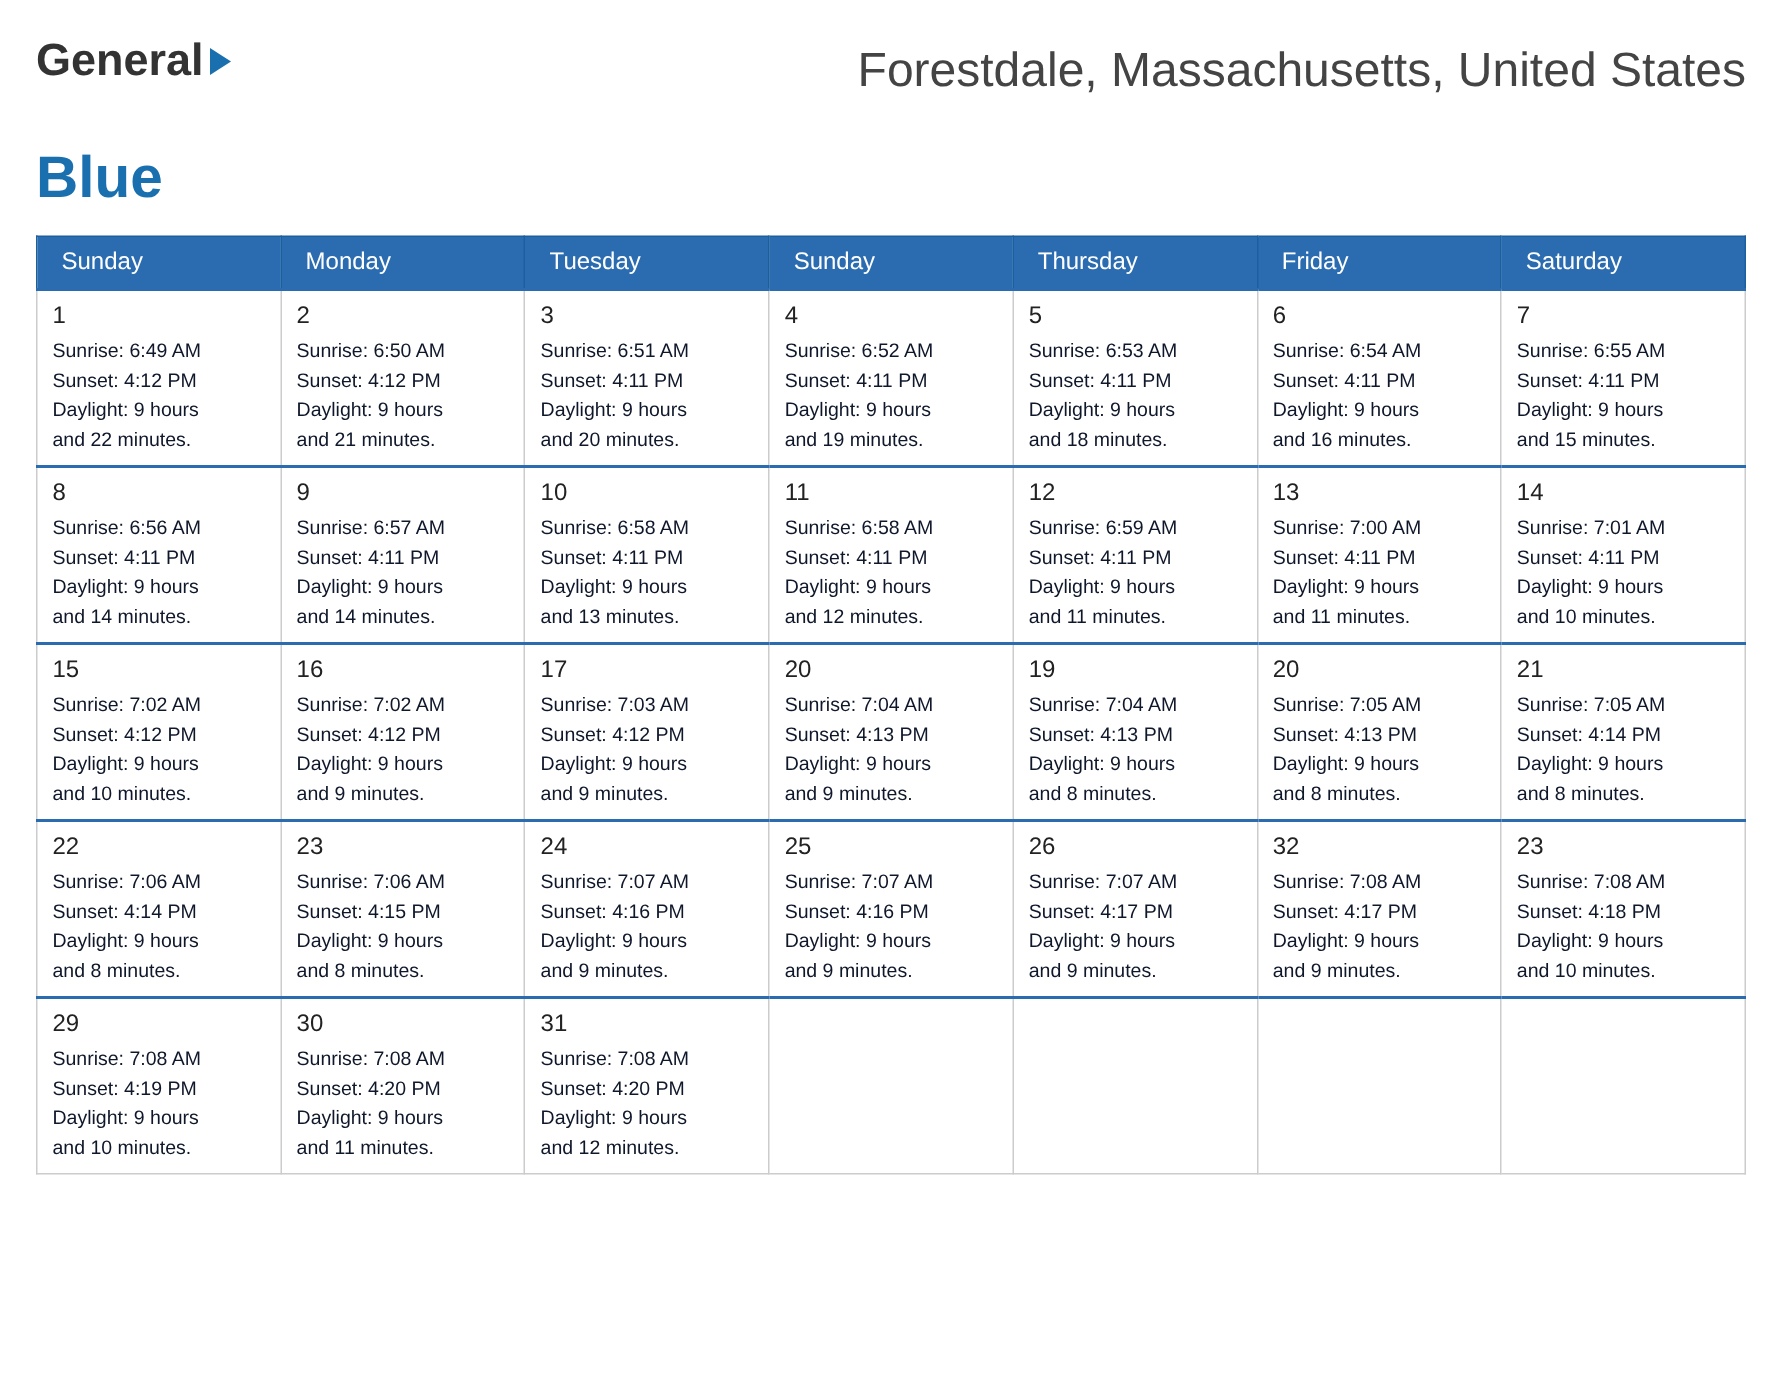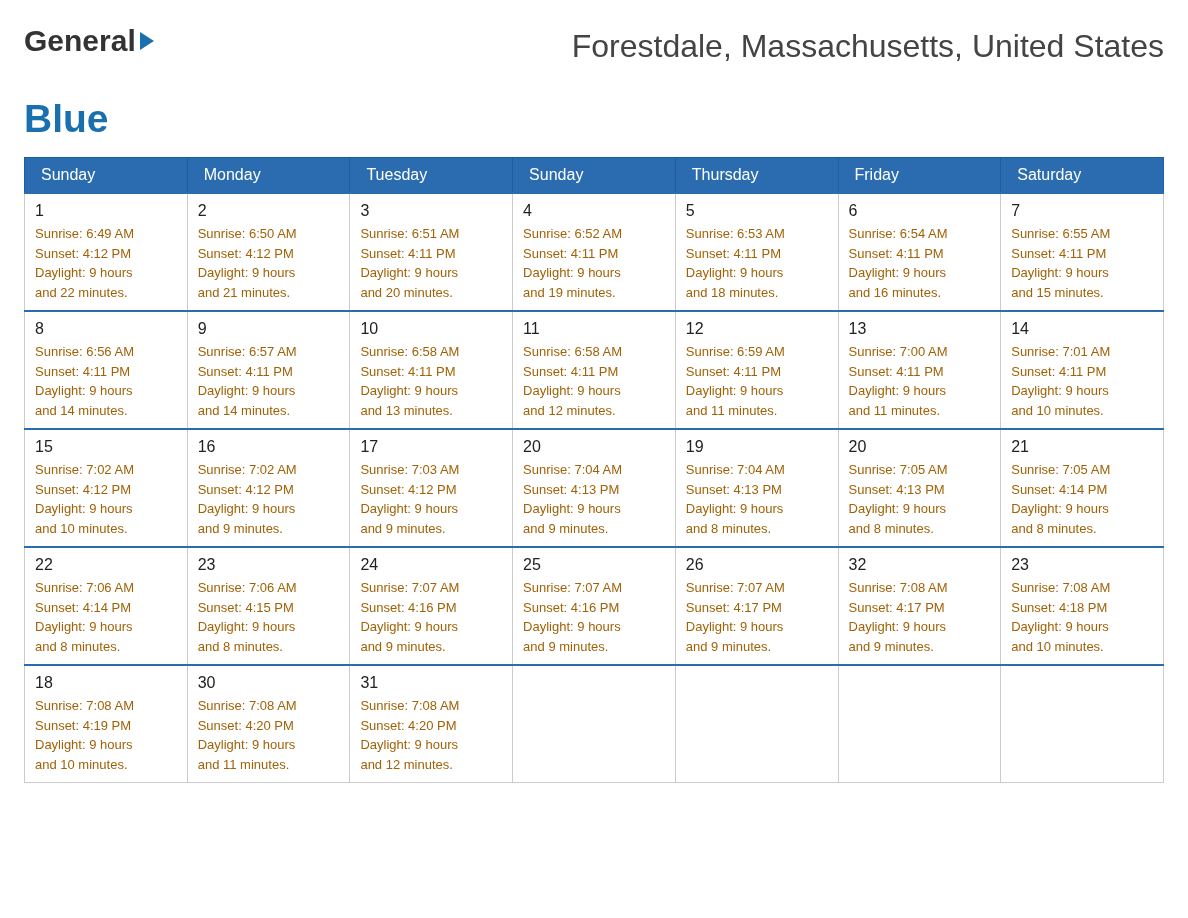--- a/index.html
+++ b/index.html
@@ -63,21 +63,21 @@
     .day-num {
       font-size: 16px;
       font-weight: normal;
       color: #222;
       display: block;
       margin-bottom: 4px;
     }
     .day-info {
       font-size: 13px;
       line-height: 1.5;
-      color: #a16207;
+      color: #0f172a;
     }
     .empty-cell {
       background: #fff;
     }
     tr.week-row td {
       border-top: 2px solid #2b6cb0;
     }
   </style>
 </head>
 <body>
@@ -365,21 +365,21 @@
         <div class="day-info">
           Sunrise: 7:08 AM<br>
           Sunset: 4:18 PM<br>
           Daylight: 9 hours<br>
           and 10 minutes.
         </div>
       </td>
       </tr>
       <tr class="week-row">
         <td>
-        <span class="day-num">18</span>
+        <span class="day-num">29</span>
         <div class="day-info">
           Sunrise: 7:08 AM<br>
           Sunset: 4:19 PM<br>
           Daylight: 9 hours<br>
           and 10 minutes.
         </div>
       </td>
         <td>
         <span class="day-num">30</span>
         <div class="day-info">

